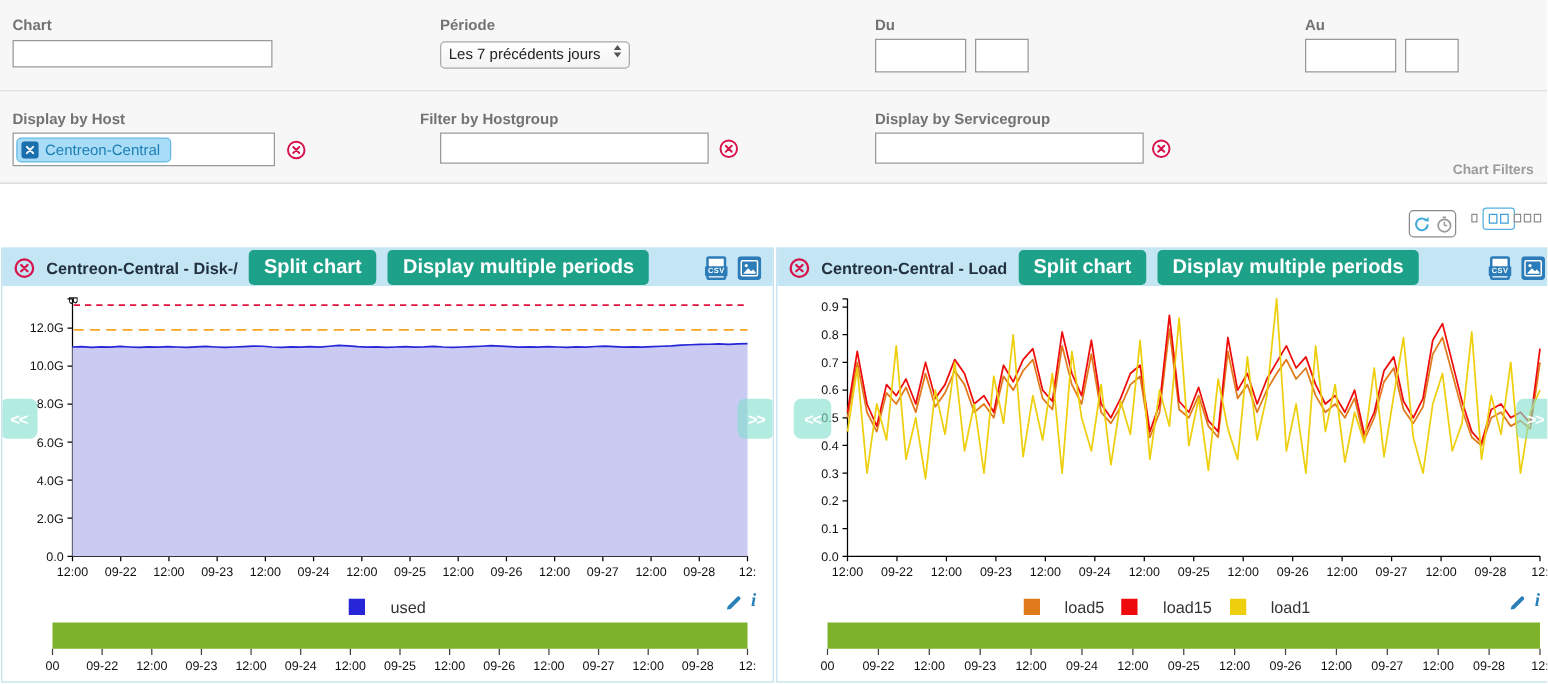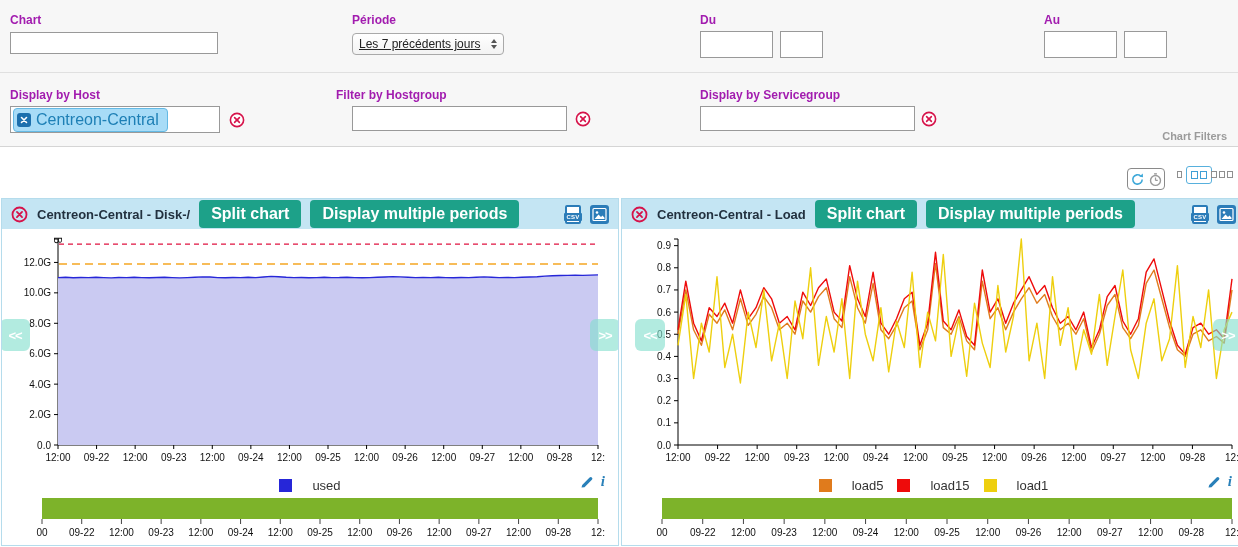--- a/index.html
+++ b/index.html
@@ -2,28 +2,28 @@
 <html><head>
 <meta charset="utf-8">
 <style>
   * { margin:0; padding:0; box-sizing:border-box; }
   html,body { width:1238px; height:547px; background:#fff; font-family:"Liberation Sans",sans-serif; }
   .page { position:relative; width:1238px; height:547px; overflow:hidden; background:#fff; }
 
   
   .filters { position:absolute; left:0; top:0; width:1238px; height:147px; background:#f7f7f7; border-bottom:1px solid #d5d5d5; }
   .filters .row-divider { position:absolute; left:0; top:72px; width:100%; height:1px; background:#e0e0e0; }
-  .f-label { position:absolute; font-size:12px; font-weight:bold; color:#a21caf; }
+  .f-label { position:absolute; font-size:12px; font-weight:bold; color:#737373; }
   .f-input { position:absolute; border:1px solid #999; background:#fff; font-size:12px; padding:2px 5px; color:#333; }
-  .select-box { position:absolute; display:flex; align-items:center; justify-content:space-between; border:1px solid #a9a9a9; border-radius:4px; background:linear-gradient(#fff,#f3f3f3); font-size:12px; color:#222; padding:2px 6px; cursor:default;text-decoration:underline; }
+  .select-box { position:absolute; display:flex; align-items:flex-start; justify-content:space-between; border:1px solid #a9a9a9; border-radius:4px; background:linear-gradient(#fff,#f3f3f3); font-size:12px; color:#222; padding:2px 6px; cursor:default; }
   .carets { display:flex; flex-direction:column; align-items:center; margin-left:8px; }
   .caret-up { width:0;height:0;border-left:3.5px solid transparent;border-right:3.5px solid transparent;border-bottom:4px solid #555; }
   .caret-down { width:0;height:0;border-left:3.5px solid transparent;border-right:3.5px solid transparent;border-top:4px solid #555; margin-top:2px; }
   .tag-input { position:absolute; border:1px solid #999; background:#fff; display:flex; align-items:center; padding:2px; }
-  .tag { display:flex; align-items:center; gap:5px; background:#a8dcf7; border:1px solid #64b9e4; border-radius:4px; padding:2px 8px 2px 3px; font-size:16px; color:#1d7fb5; }
+  .tag { display:flex; align-items:center; gap:5px; background:#a8dcf7; border:1px solid #64b9e4; border-radius:4px; padding:2px 8px 2px 3px; font-size:12px; color:#1d7fb5; }
   .clear-icon { position:absolute; cursor:pointer; }
   .section-caption { position:absolute; right:11px; bottom:4px; font-size:11px; font-weight:bold; color:#9b9b9b;margin-top:47px; }
 
   
   .chart-toolbar { position:absolute; top:164px; left:0; width:1238px; height:32px; }
   .tb-group { position:absolute; left:1127px; top:4px; width:38px; height:22px; border:1px solid #8a8a8a; border-radius:4px; background:#fff; display:flex; align-items:center; justify-content:center; gap:3px; }
   .layout-btn { position:absolute; top:2px; display:flex; align-items:center; gap:2px; padding:4px; border:1px solid transparent; border-radius:3px; background:transparent; cursor:pointer; }
   .layout-btn.active { border-color:#57b0dd; background:#fff; }
   .sq { width:7px; height:8px; border:1px solid #8f8f8f; background:#fff; display:inline-block; }
   .layout-btn.active .sq { border-color:#3f9fd6; }

